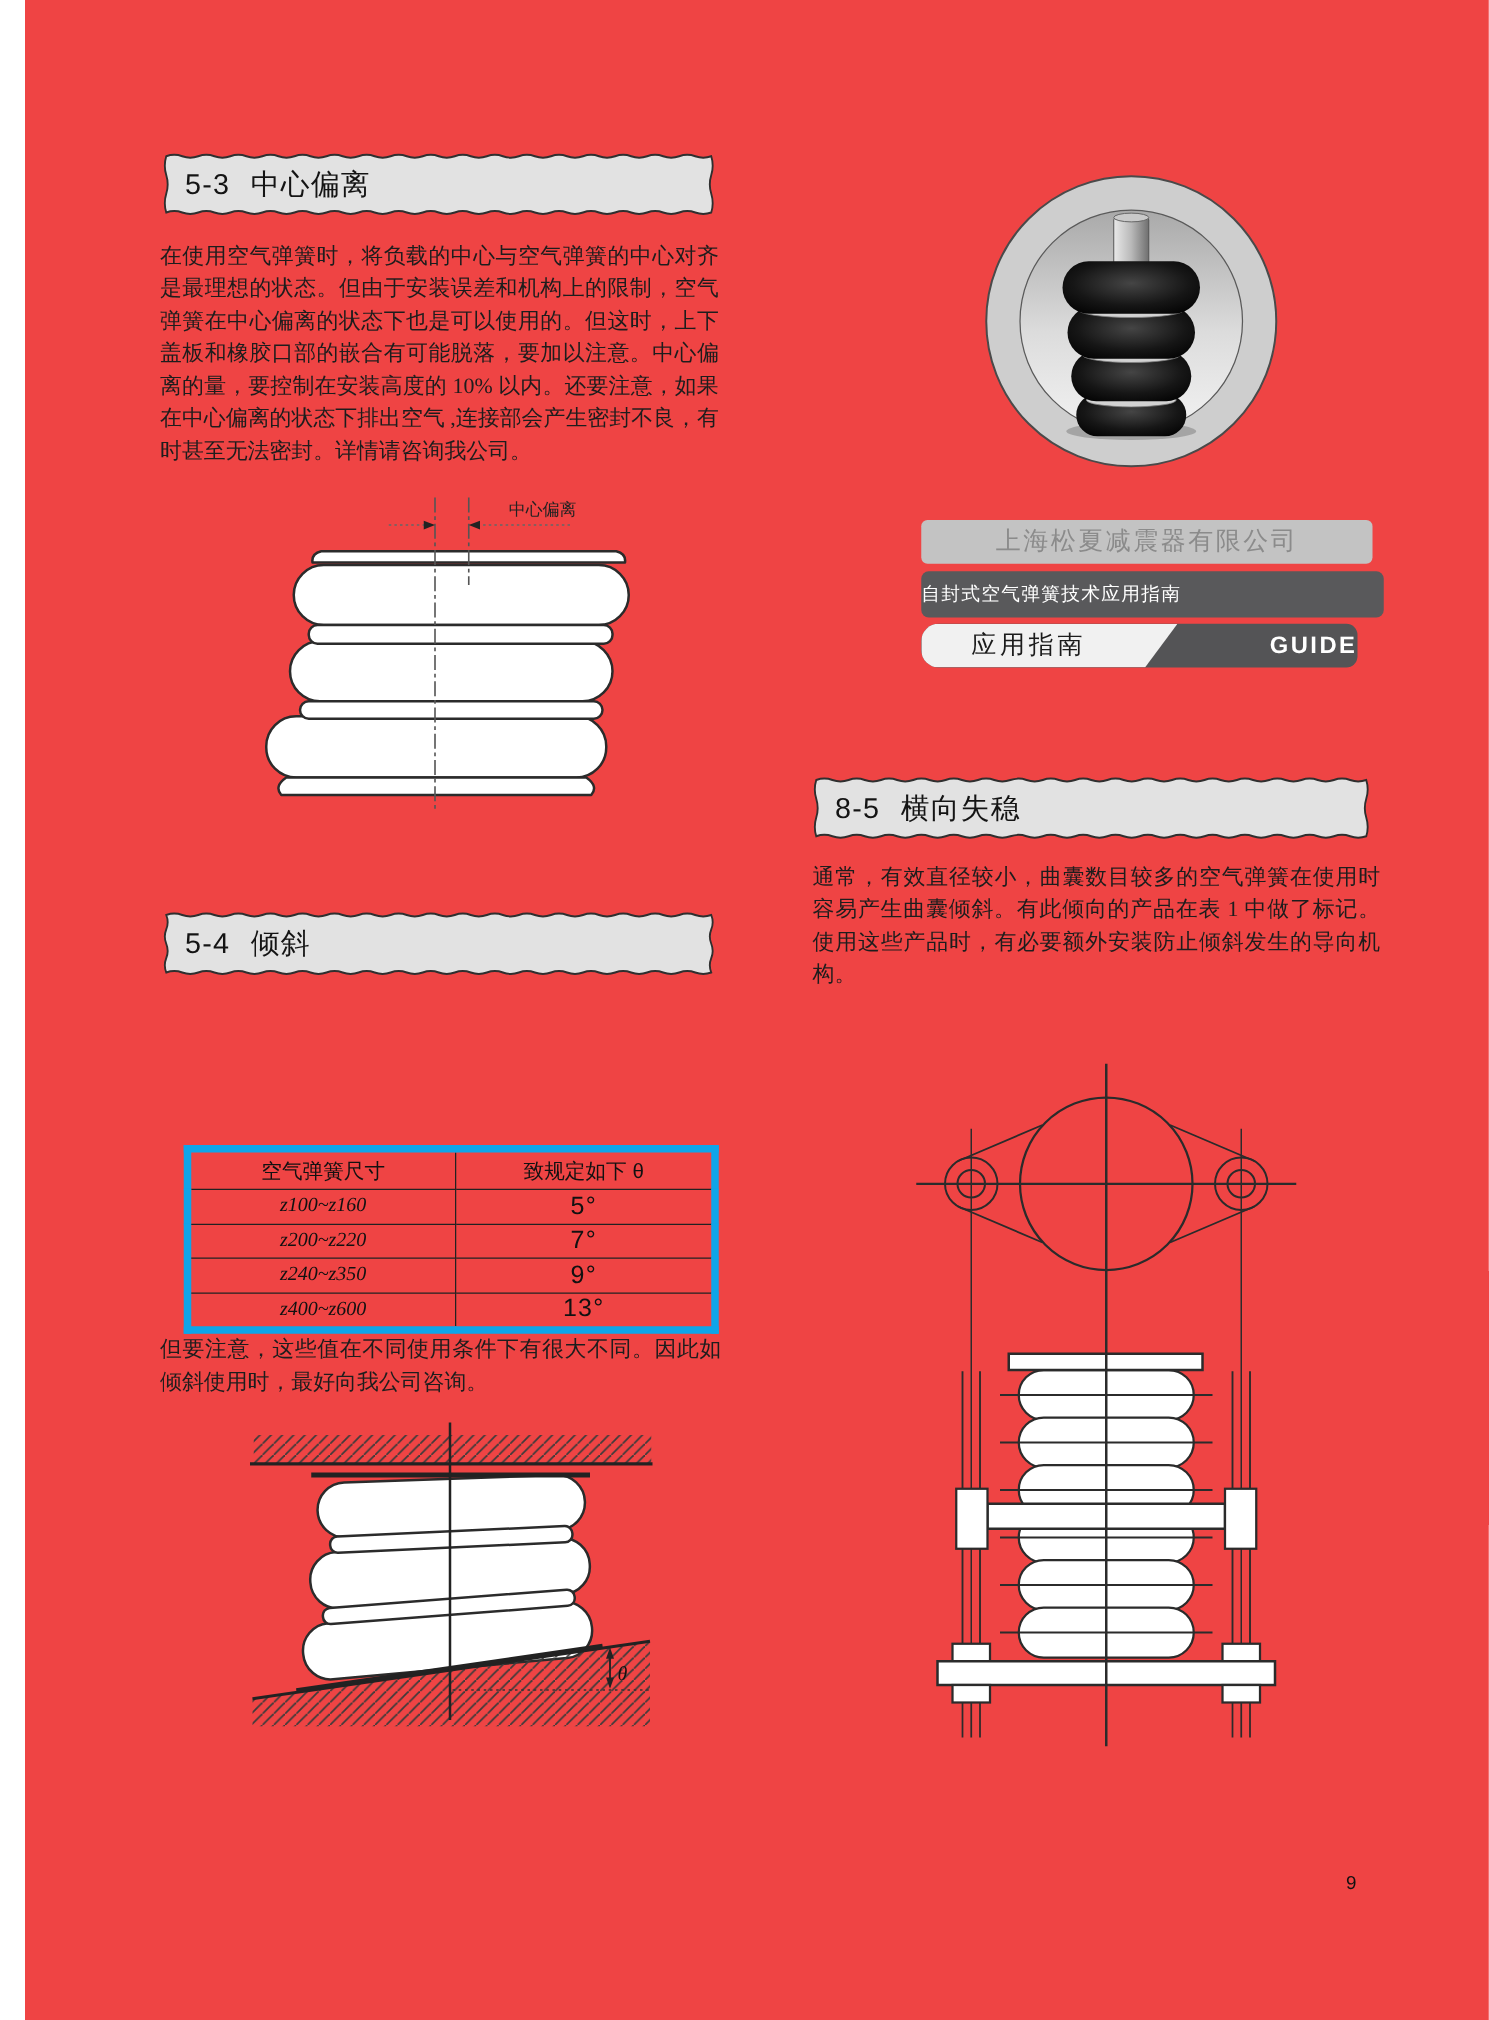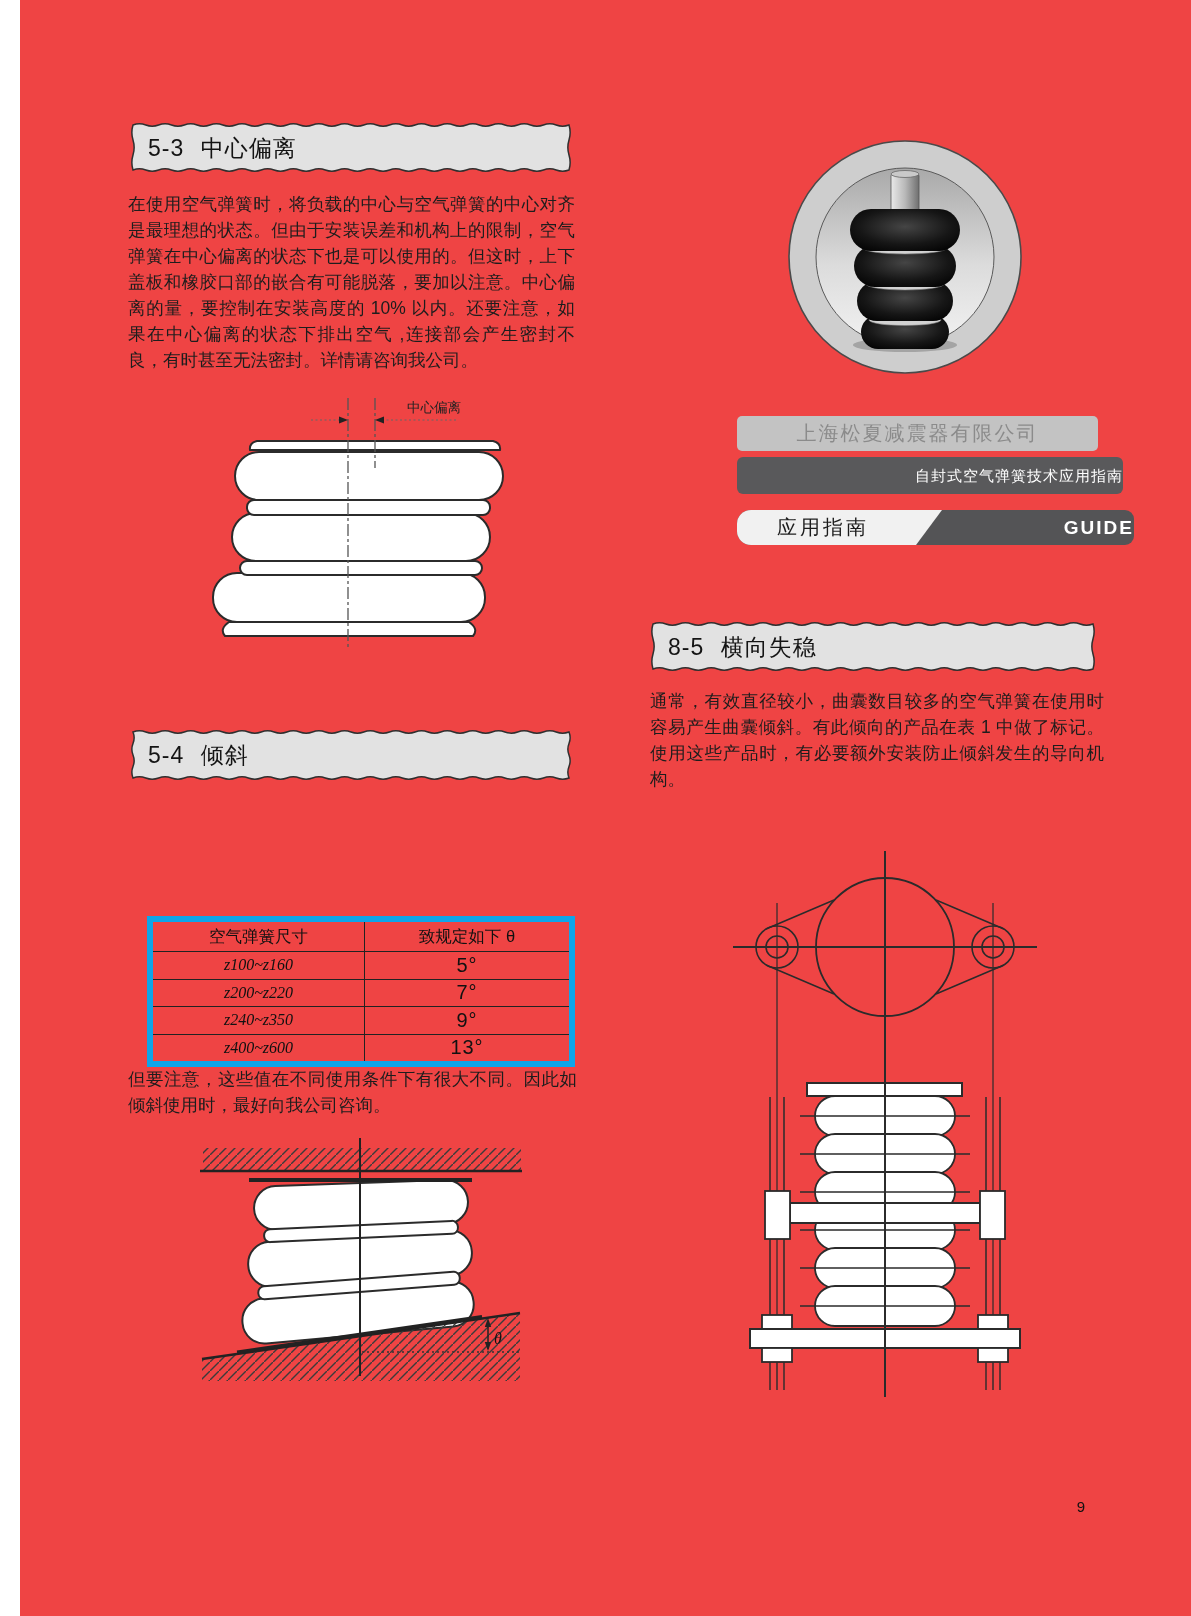--- a/index.html
+++ b/index.html
@@ -5,29 +5,29 @@
   html,body{margin:0;padding:0;background:#ffffff;}
   .page{position:relative;width:1191px;height:1616px;background:#ef4444;
         font-family:"Liberation Sans",sans-serif;overflow:hidden;color:#1c1c1c;margin-left:20px;}
   
   .wavy-head{position:absolute;}
   .wavy-head svg{position:absolute;left:0;top:0;}
   .wavy-title{position:absolute;left:18px;top:50%;transform:translateY(-50%);
       font-size:23px;color:#141414;letter-spacing:1px;word-spacing:9px;white-space:nowrap;}
   
   .para{position:absolute;font-size:17.5px;line-height:26px;color:#1d1d1d;
-        text-align:justify;text-align-last:left;}
+        text-align:justify;text-align-last:left;font-family:Liberation Serif, serif;}
   
   .brand-company{position:absolute;left:717px;top:416px;width:361px;height:35px;
       background:#c3c3c3;border-radius:5px;text-align:center;line-height:35px;
       font-size:20px;letter-spacing:2px;color:#8b8b8b;}
   .brand-subtitle{position:absolute;left:717px;top:457px;width:370px;height:37px;
-      background:#59595b;border-radius:6px;text-align:right;line-height:37px;
-      font-size:15px;letter-spacing:1px;color:#ffffff;padding-left:16px;}
-  .guide-bar{position:absolute;left:717px;top:510px;width:397px;height:35px;
+      background:#59595b;border-radius:6px;text-align:left;line-height:37px;
+      font-size:15px;letter-spacing:1px;color:#ffffff;}
+  .guide-bar{position:absolute;left:717px;top:499px;width:349px;height:35px;
       background:#545456;border-radius:14px 9px 9px 14px;}
   .guide-tab{position:absolute;left:0;top:0;width:205px;height:35px;background:#f1f1f1;
       clip-path:polygon(0 0,100% 0,calc(100% - 26px) 100%,0 100%);
       border-radius:14px 0 0 14px;}
   .guide-tab-label{position:absolute;left:40px;top:0;height:35px;line-height:35px;
       font-size:20px;letter-spacing:3px;color:#1b1b1b;}
   .guide-en{position:absolute;left:55%;width:45%;top:0;height:35px;line-height:35px;
       text-align:right;font-size:19px;font-weight:bold;letter-spacing:2px;color:#fff;}
   
   .tt{position:absolute;left:127px;top:916px;width:428px;border-collapse:collapse;

